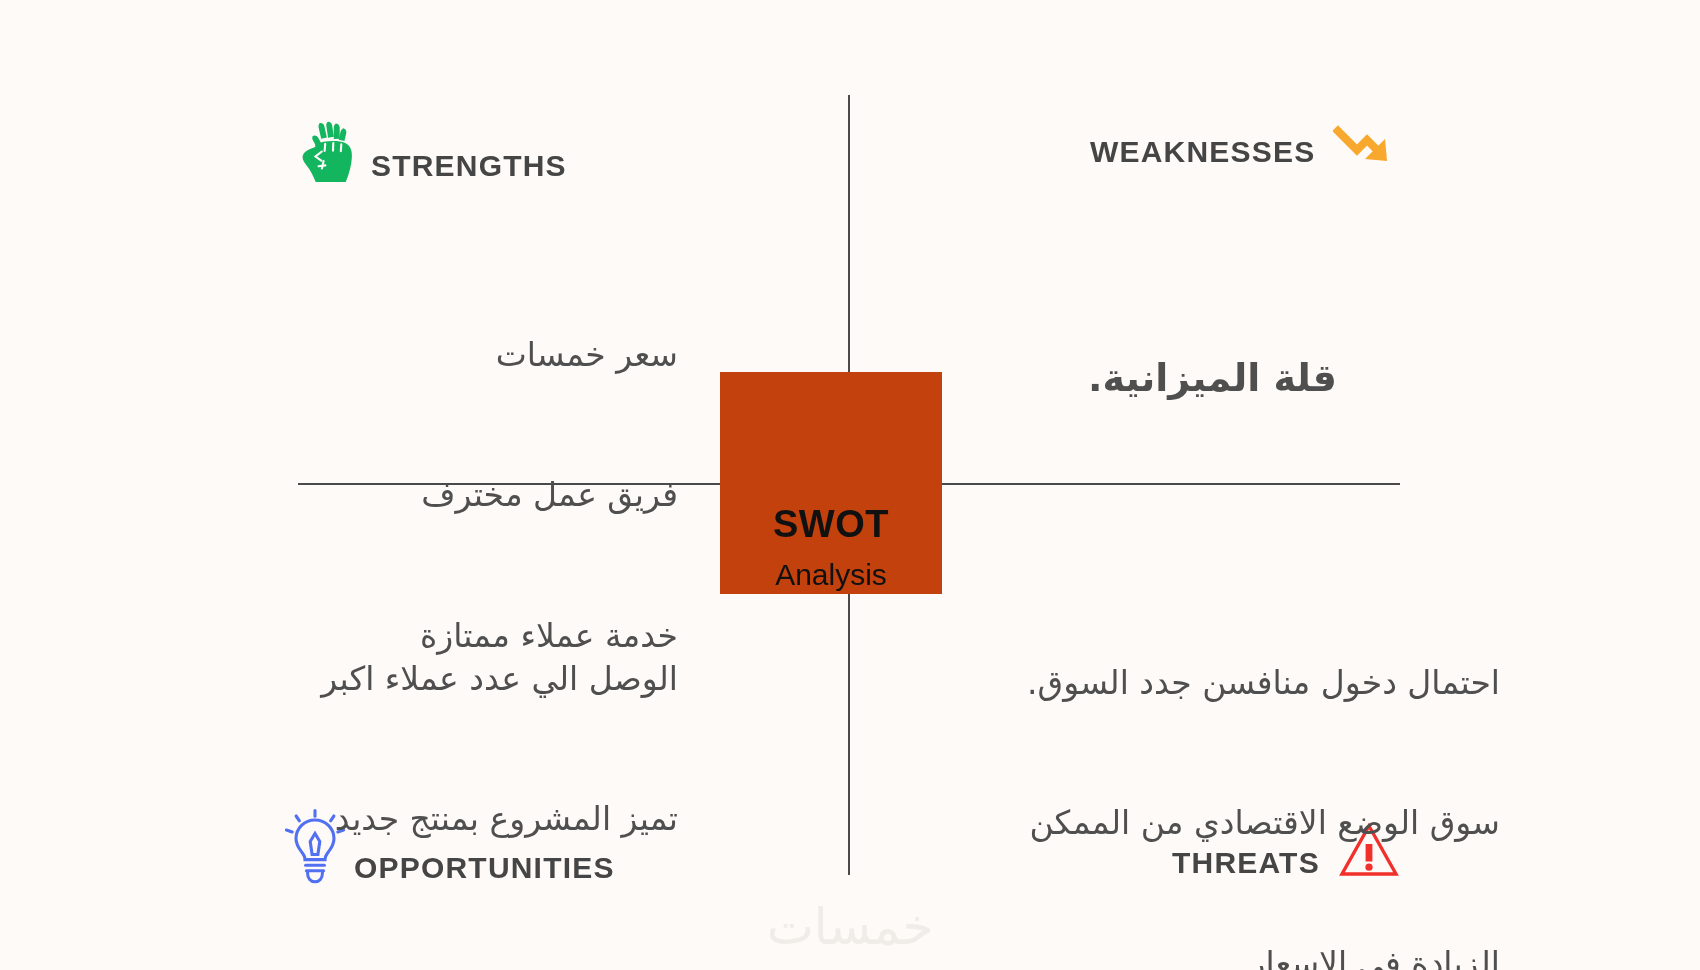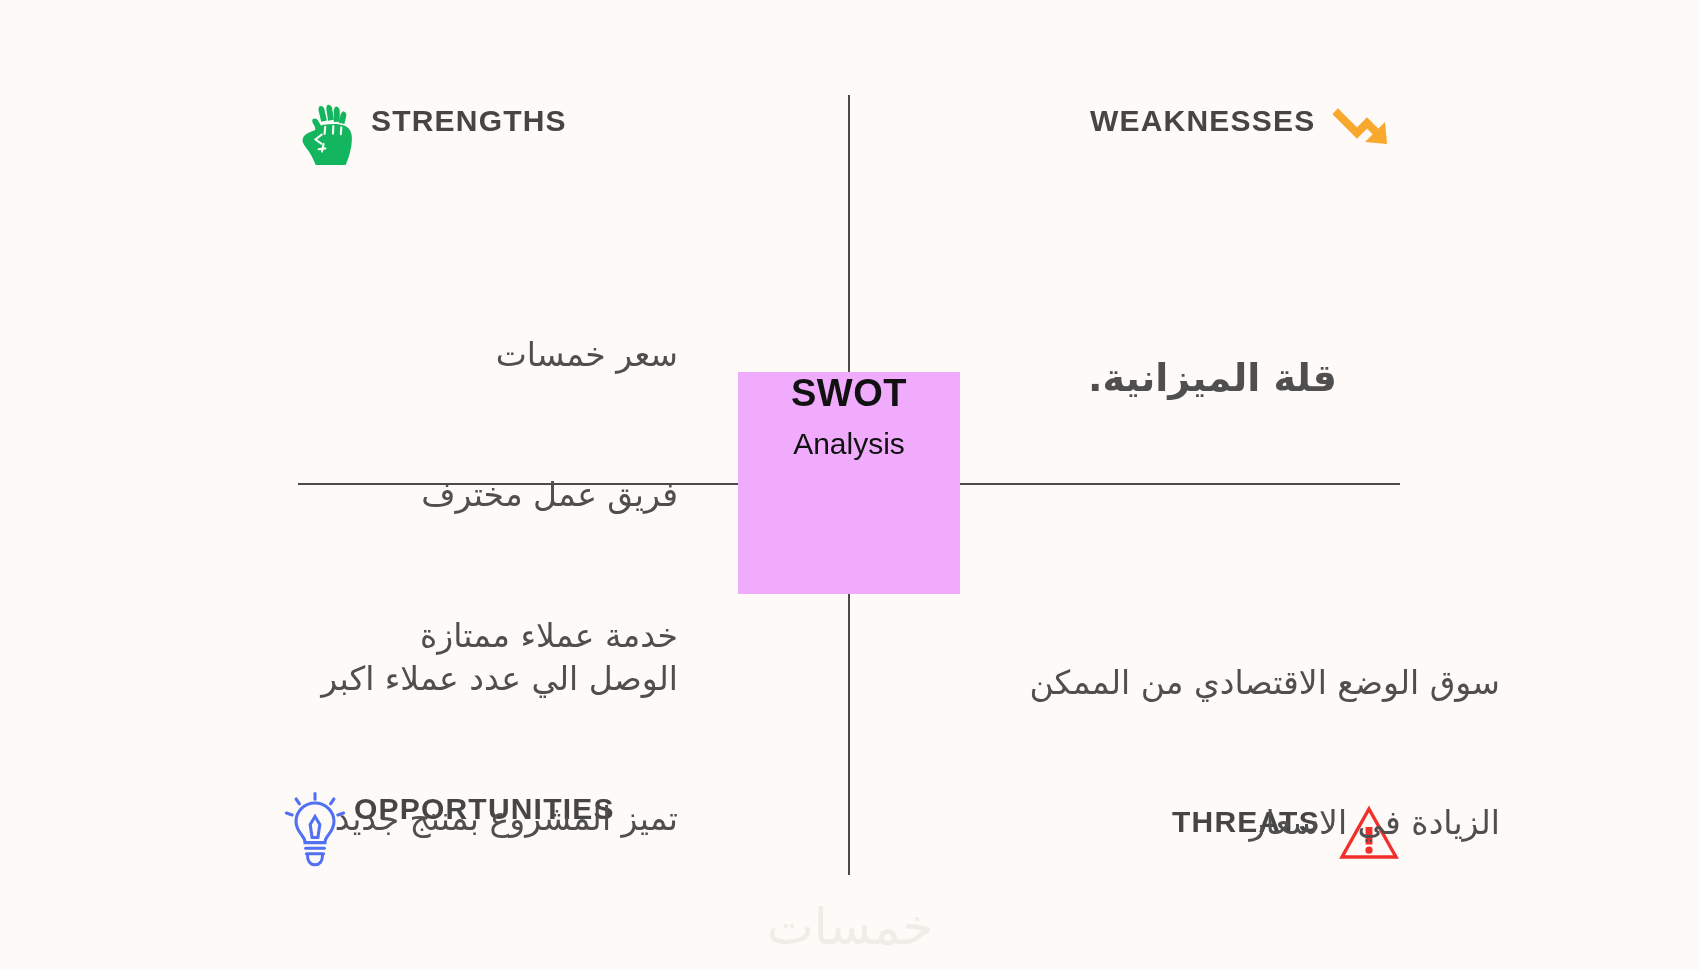--- a/index.html
+++ b/index.html
@@ -36,29 +36,29 @@
     left: 298px;
     top: 483px;
     width: 1102px;
     height: 2px;
     background: #4a4a4a;
   }
 
   
   .center-box {
     position: absolute;
-    left: 738px;
+    left: 720px;
     top: 372px;
     width: 222px;
     height: 222px;
-    background: #f0abfc;
+    background: #c2410c;
     display: flex;
     flex-direction: column;
     align-items: center;
-    justify-content: flex-start;
+    justify-content: flex-end;
     z-index: 5;
   }
   .center-box .swot {
     font-size: 38px;
     font-weight: bold;
     color: #111111;
     letter-spacing: 0.5px;
     line-height: 1.15;
   }
   .center-box .analysis {
@@ -66,22 +66,23 @@
     font-weight: normal;
     color: #111111;
     line-height: 1.3;
     margin-top: 8px;
   }
 
   
   .q-header {
     position: absolute;
     display: flex;
-    align-items: flex-start;
+    align-items: flex-end;
     gap: 18px;
+    margin-top: 17px;
   }
   .q-header .q-label {
     font-size: 30px;
     font-weight: bold;
     color: #454545;
     letter-spacing: 1.2px;
     white-space: nowrap;
   }
   .icon-wrap {
     display: flex;
@@ -215,19 +216,20 @@
   <div class="q-text" id="text-weaknesses" style="font-size:38px;">
     <span class="line">قلة الميزانية.</span>
   </div>
 
   <div class="q-text" id="text-opportunities">
     <span class="line">الوصل الي عدد عملاء اكبر</span>
     <span class="line">تميز المشروع بمنتج جديد</span>
   </div>
 
   <div class="q-text" id="text-threats">
+    <span class="line">احتمال دخول منافسن جدد السوق.</span>
     <span class="line">سوق الوضع الاقتصادي من الممكن</span>
     <span class="line">الزيادة في الاسعار</span>
   </div>
 
   <div class="watermark">خمسات</div>
 
 </div>
 
 </body></html>

